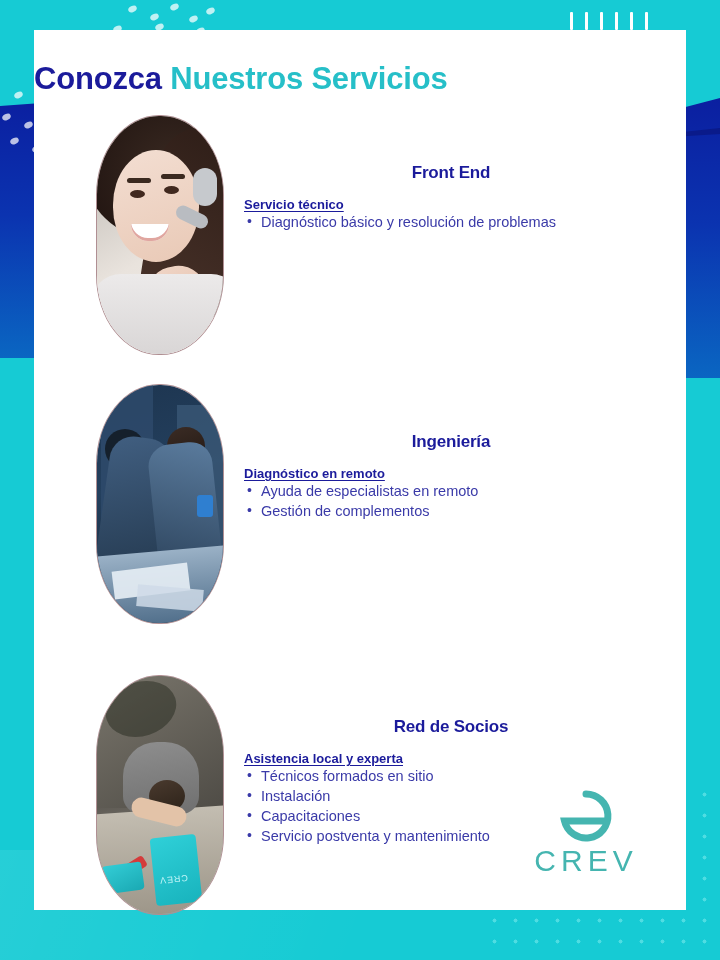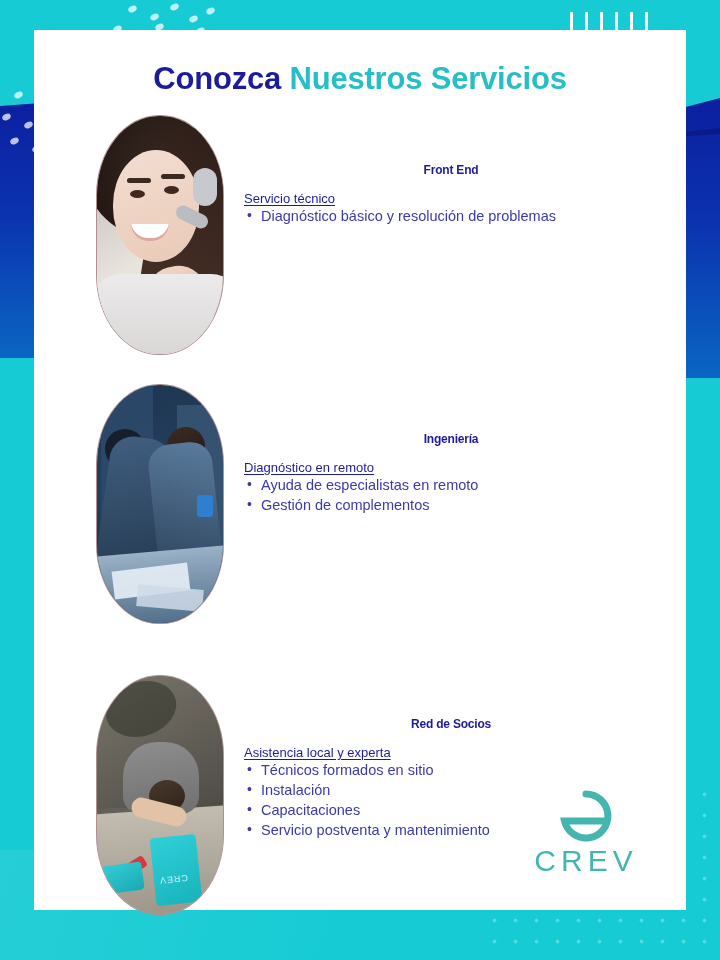--- a/index.html
+++ b/index.html
@@ -51,21 +51,21 @@
   .ticks{position:absolute;left:570px;top:12px;display:flex;gap:12px;}
   .ticks i{display:block;width:3px;height:18px;background:#fff;border-radius:1px;}
 
   
   .card{
     position:absolute;left:34px;top:30px;width:652px;height:880px;
     background:#fff;
   }
 
   .title{
-    margin:0;padding-top:32px;text-align:center;
+    margin:0;padding-top:32px;
     font-size:31px;font-weight:bold;letter-spacing:-.2px;line-height:1.1;
   }
   .title .t1{color:#1B1B9B;}
   .title .t2{color:#26BFC8;}
 
   
   .row{position:absolute;left:0;width:652px;display:flex;}
   .row-1{top:85px;}
   .row-2{top:354px;}
   .row-3{top:645px;}
@@ -134,25 +134,25 @@
     background:linear-gradient(160deg,#2fd0d8,#18b3bd);transform:rotate(-6deg);}
   .ph3 .case span{position:absolute;left:5px;top:38px;color:#bff4f7;font-size:9px;letter-spacing:1px;
     transform:rotate(180deg);font-family:"Liberation Sans",sans-serif;}
   .ph3 .box{position:absolute;left:6px;bottom:22px;width:40px;height:28px;border-radius:4px;
     background:linear-gradient(160deg,#33cdd6,#1aa9b3);transform:rotate(-8deg);}
   .ph3 .tool{position:absolute;left:20px;bottom:40px;width:30px;height:12px;border-radius:3px;
     background:#d43b3b;transform:rotate(-32deg);}
 
   .content{flex:1;padding-left:20px;padding-right:28px;}
   .svc-head{
-    margin:12px;text-align:center;color:#1B1B9B;font-weight:bold;font-size:12px;
+    margin:12px;text-align:center;color:#1B1B9B;font-weight:bold;font-size:17px;
     letter-spacing:-.2px;
   }
   .sub{
-    margin:14px 0 0 0;color:#1B1B9B;font-weight:normal;font-size:13px;
+    margin:14px 0 0 0;color:#1B1B9B;font-weight:bold;font-size:13px;
     text-decoration:underline;text-underline-offset:2px;
   }
   ul.bullets{margin:1px 0 0 0;padding:0;list-style:none;}
   ul.bullets li{
     position:relative;padding-left:17px;color:#3A3AA8;
     font-size:14.5px;line-height:1.30;margin-top:1px;
   }
   ul.bullets li::before{
     content:"•";position:absolute;left:3px;top:-1px;color:#3A3AA8;font-size:14px;
   }

